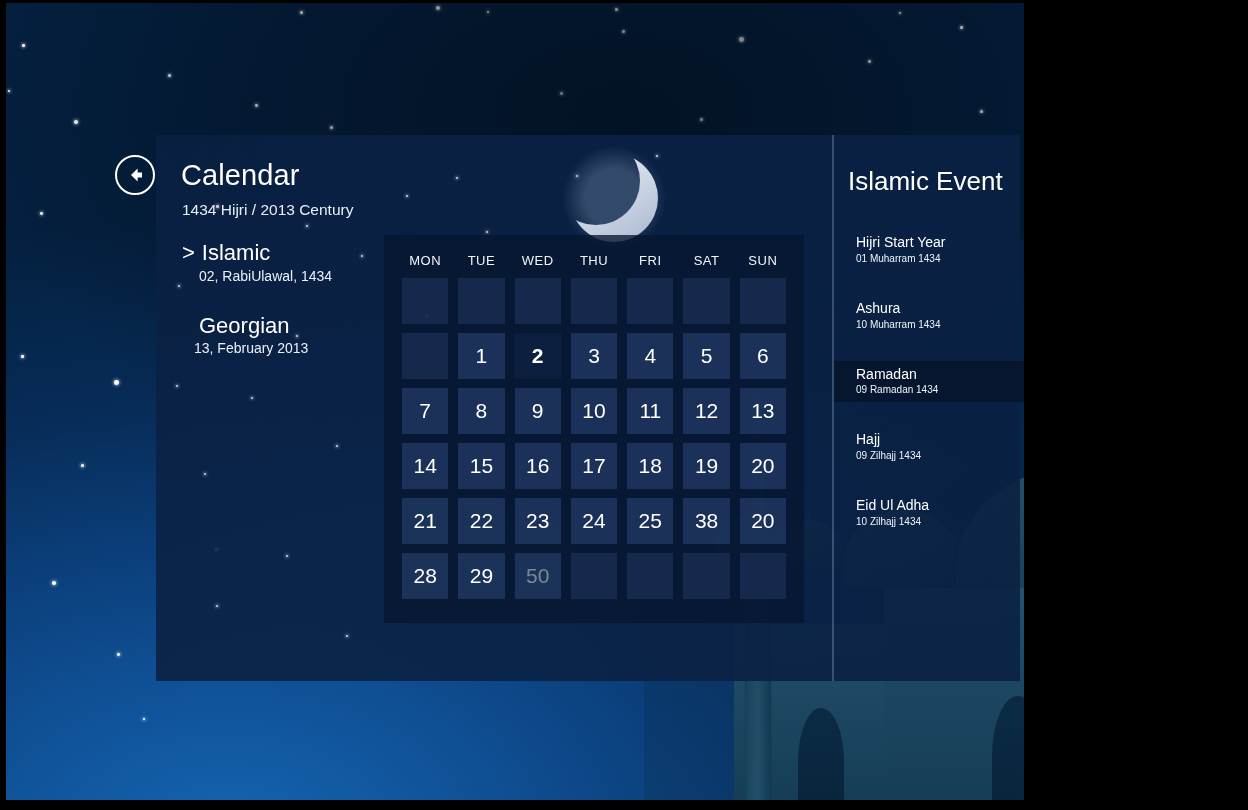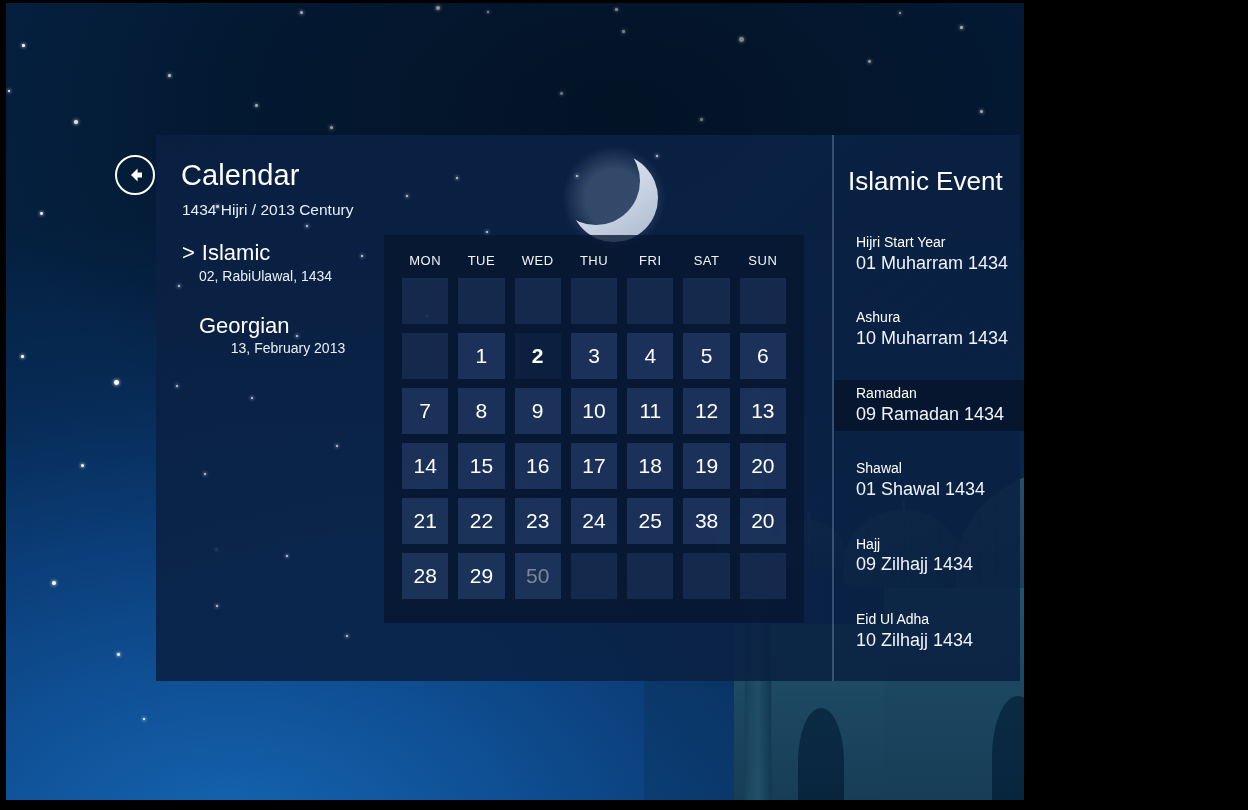--- a/index.html
+++ b/index.html
@@ -203,21 +203,21 @@
     font-weight: 400;
   }
   .nav-item-sub {
     font-size: 14px;
     font-weight: 400;
     color: #eaf0f8;
     margin-top: 2px;
     margin-left: 17px;
     white-space: nowrap;
   }
-  .nav-item.no-caret .nav-item-sub { margin-left: 12px; text-align: center; }
+  .nav-item.no-caret .nav-item-sub { margin-left: 12px; }
   .nav-item.no-caret .nav-item-title { padding-left: 17px; }
 
   
   .calendar-panel {
     position: absolute;
     left: 228px;
     top: 100px;
     width: 420px;
     height: 388px;
     background: rgba(6,22,47,0.78);
@@ -295,21 +295,21 @@
     width: 178px;
   }
   .event-name {
     font-size: 14px;
     font-weight: 400;
     color: #ffffff;
     white-space: nowrap;
     line-height: 1.2;
   }
   .event-date {
-    font-size: 18px;
+    font-size: 10px;
     font-weight: 400;
     color: #f0f4fa;
     white-space: nowrap;
     margin-top: 2px;
     line-height: 1.2;
   }
 </style>
 </head>
 <body>
 
@@ -514,24 +514,20 @@
             </div>
             <div class="event-item">
               <div class="event-name">Ashura</div>
               <div class="event-date">10 Muharram 1434</div>
             </div>
             <div class="event-item highlighted">
               <div class="event-name">Ramadan</div>
               <div class="event-date">09 Ramadan 1434</div>
             </div>
             <div class="event-item">
-              <div class="event-name">Shawal</div>
-              <div class="event-date">01 Shawal 1434</div>
-            </div>
-            <div class="event-item">
               <div class="event-name">Hajj</div>
               <div class="event-date">09 Zilhajj 1434</div>
             </div>
             <div class="event-item">
               <div class="event-name">Eid Ul Adha</div>
               <div class="event-date">10 Zilhajj 1434</div>
             </div>
           </div>
       </div>
 

